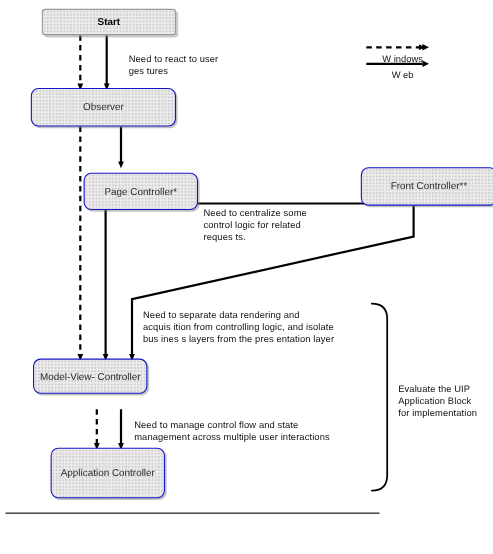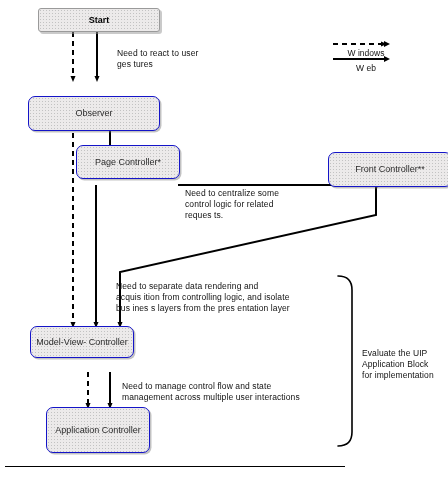--- a/index.html
+++ b/index.html
@@ -162,25 +162,25 @@
 
     <path d="M110,372 L110,406" stroke="#000000" stroke-width="2" fill="none" marker-end="url(#arrow-solid)"></path>
 
     <path d="M338,276 Q352,276 352,290 L352,432 Q352,446 338,446" stroke="#000000" stroke-width="1.6" fill="none" stroke-linecap="round"></path>
   </svg>
 
   <div class="node gray start-node" style="left:38px; top:8px; width:122px; height:24px;">
     <span>Start</span>
   </div>
 
-  <div class="node blue" style="left:28px; top:96px; width:132px; height:35px;">
+  <div class="node blue" style="left:28px; top:80px; width:132px; height:35px;">
     <span>Observer</span>
   </div>
 
-  <div class="node blue" style="left:76px; top:145px; width:104px; height:34px;">
+  <div class="node blue" style="left:76px; top:157px; width:104px; height:34px;">
     <span>Page Controller*</span>
   </div>
 
   <div class="node blue" style="left:328px; top:152px; width:124px; height:35px;">
     <span>Front Controller**</span>
   </div>
 
   <div class="node blue" style="left:30px; top:326px; width:104px; height:32px;">
     <span>Model-View-
 Controller</span>
@@ -191,21 +191,21 @@
 Controller</span>
   </div>
 
   <div class="annotation" style="left:117px; top:48px; width:120px;">Need to react to user
 ges tures</div>
 
   <div class="annotation" style="left:185px; top:188px; width:150px;">Need to centralize some
 control logic for related
 reques ts.</div>
 
-  <div class="annotation" style="left:116px; top:281px; width:220px;">Need to separate data rendering and
+  <div class="annotation" style="left:130px; top:281px; width:220px;">Need to separate data rendering and
 acquis ition from controlling logic, and isolate
 bus ines s layers from the pres entation layer</div>
 
   <div class="annotation" style="left:122px; top:381px; width:230px;">Need to manage control flow and state
 management across multiple user interactions</div>
 
   <div class="annotation" style="left:362px; top:348px; width:86px;">Evaluate the UIP
 Application Block
 for implementation</div>
 

